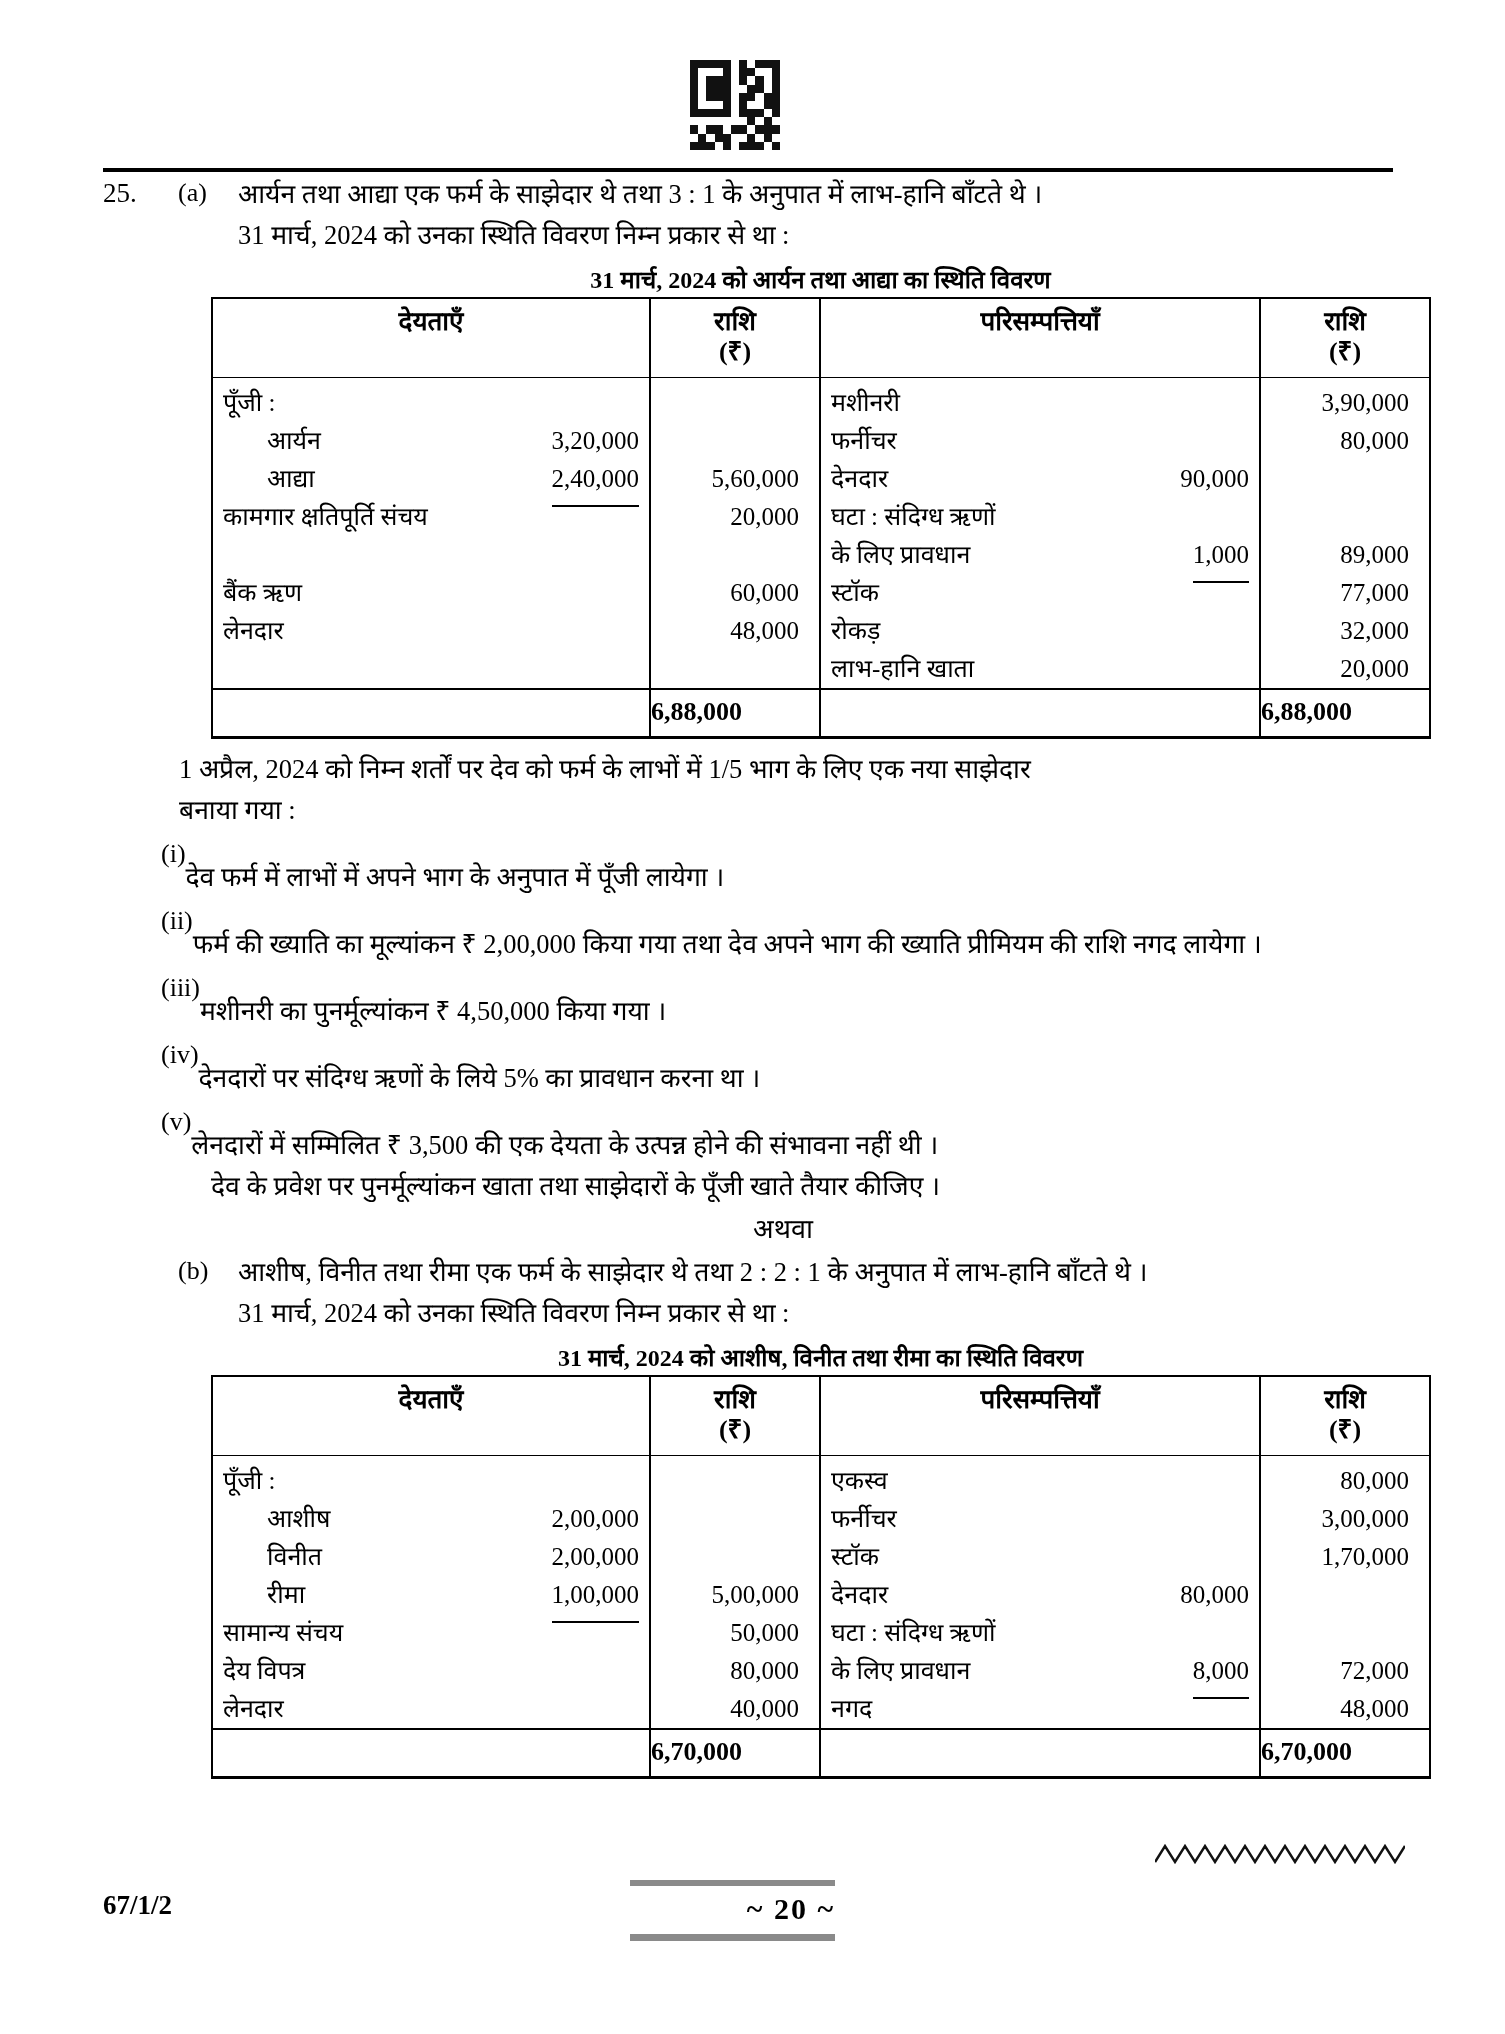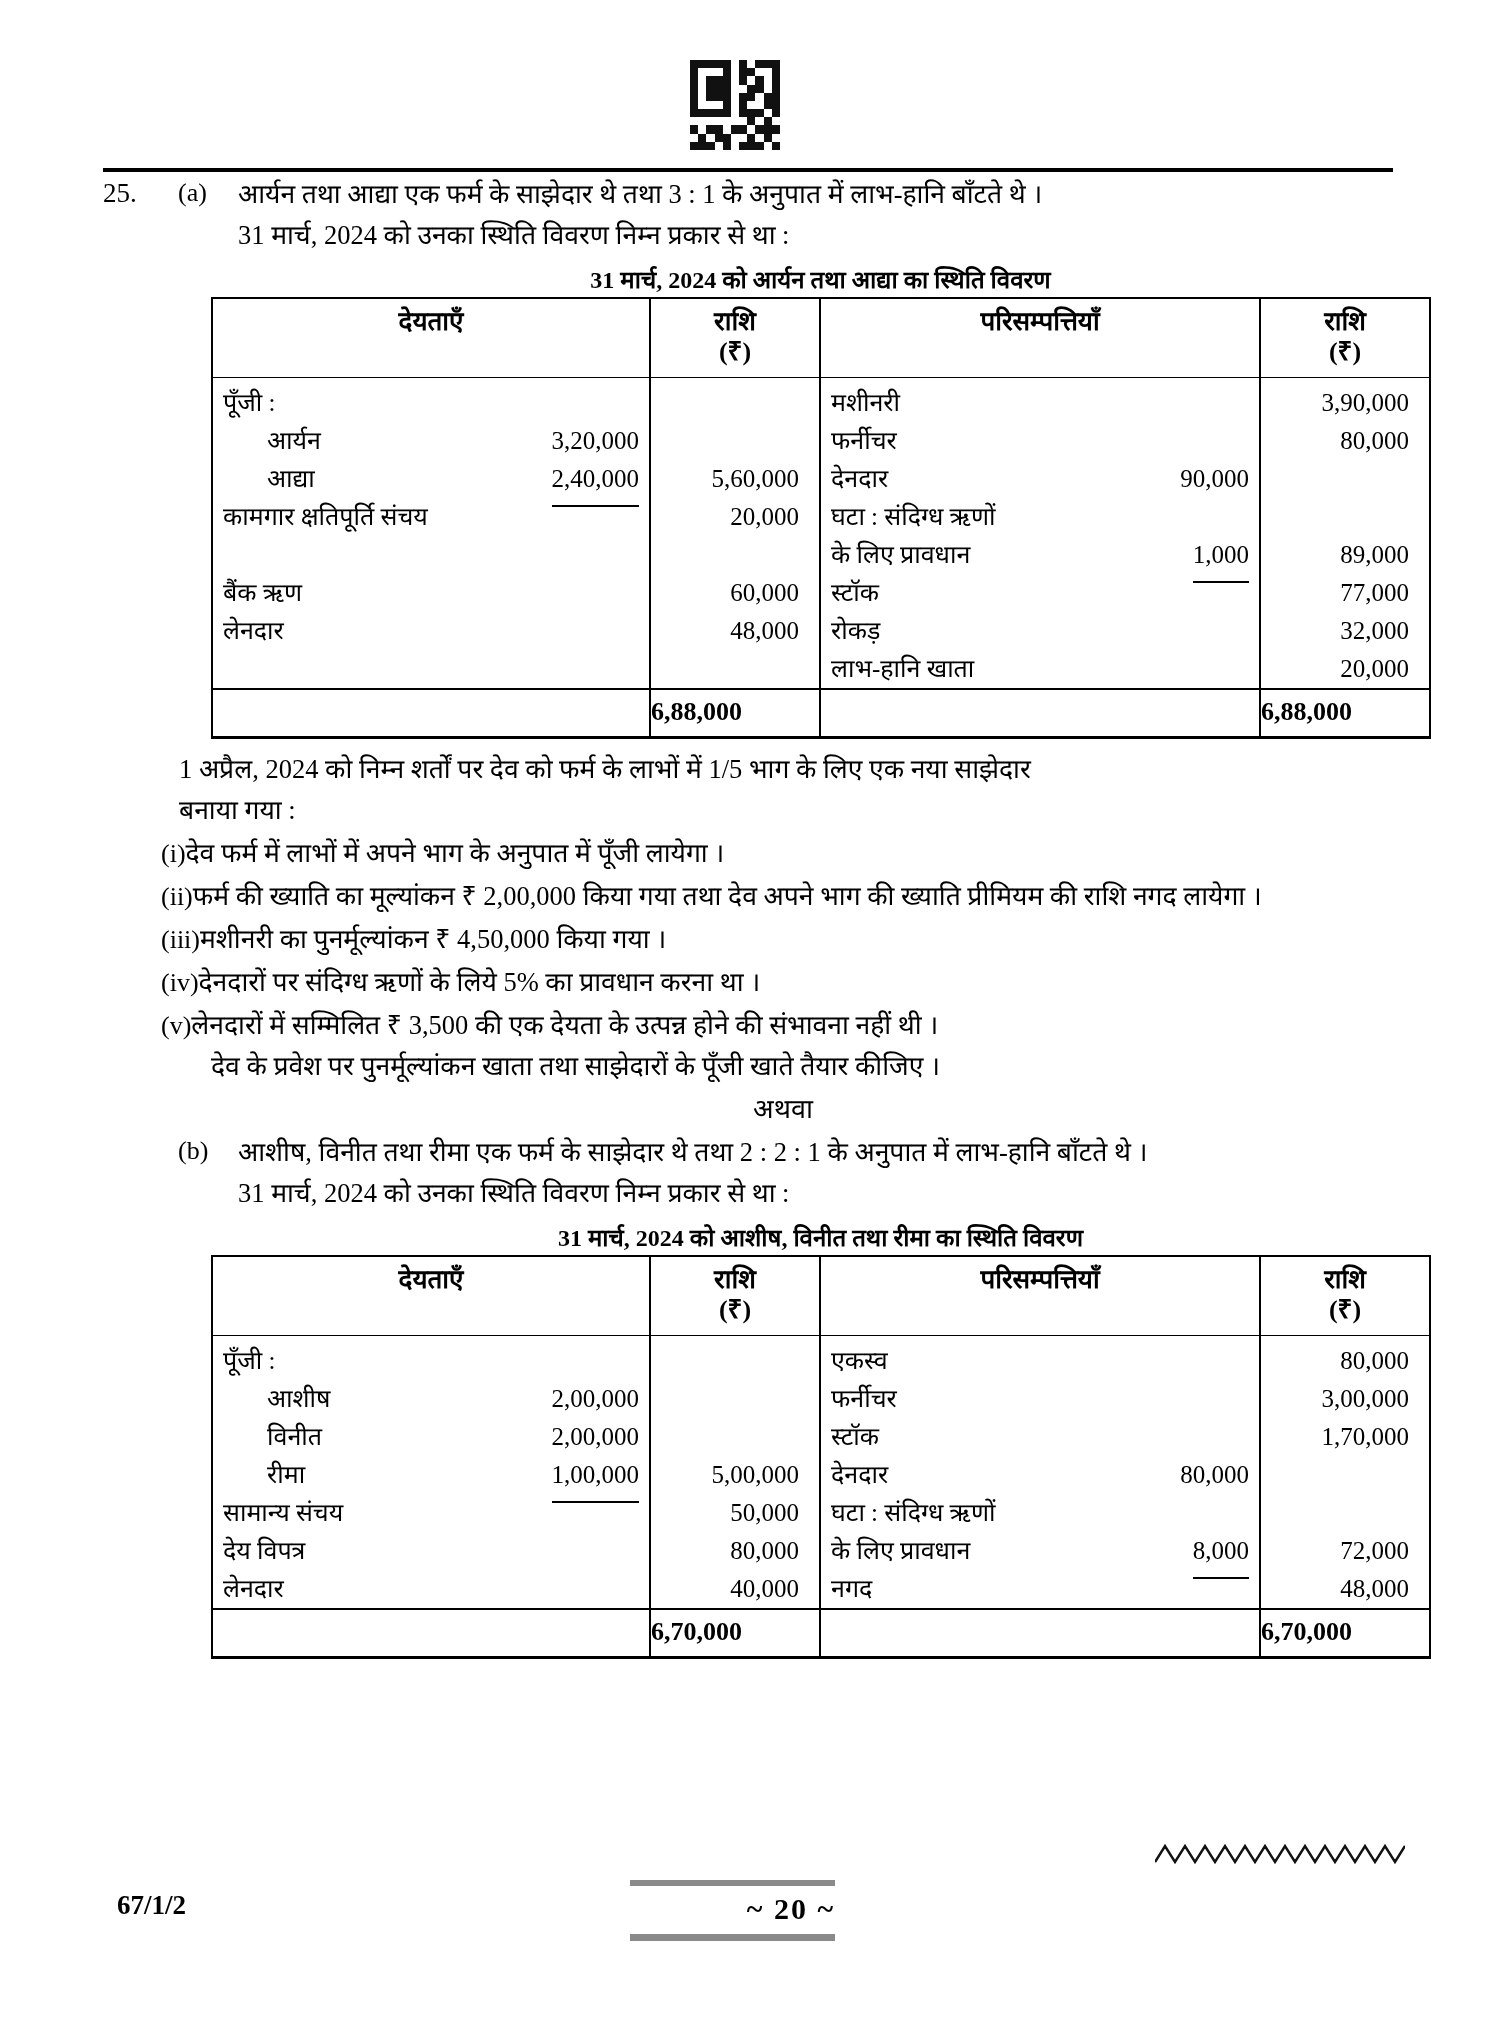--- a/index.html
+++ b/index.html
@@ -72,23 +72,23 @@
     border-top:2.5px solid #000;
     border-bottom:3px solid #000;
     font-weight:bold;
     font-size:26px;
   }
   tr.total td.lbl{border-bottom:3px solid #000;}
   .totnum{padding:5px 10px 7px 0;line-height:34px;}
 
   .listrow{display:flex;align-items:flex-start;margin-top:2px;}
   .lnum{flex:0 0 72px;font-size:26px;line-height:41px;padding-left:58px;box-sizing:border-box;}
-  .ltxt{flex:1;font-size:26.5px;line-height:41px;}
-
-  .footer-code{position:absolute;left:117px;top:1890px;font-size:27px;font-weight:bold;}
+  .ltxt{flex:1;font-size:26.5px;line-height:41px;margin-top:24px;}
+
+  .footer-code{position:absolute;left:103px;top:1890px;font-size:27px;font-weight:bold;}
   .pagebox{position:absolute;left:630px;top:1880px;width:205px;text-align:right;}
   .pagebox .bar{height:6px;background:#8a8a8a;margin:0 0 6px 0;}
   .pagebox .bar2{height:7px;background:#8a8a8a;margin:8px 0 0 0;}
   .pagebox .pn{font-size:30px;font-weight:bold;letter-spacing:2px;}
   .squiggle{position:absolute;right:100px;top:1840px;}
 </style>
 </head>
 <body>
 
 <div class="page">

